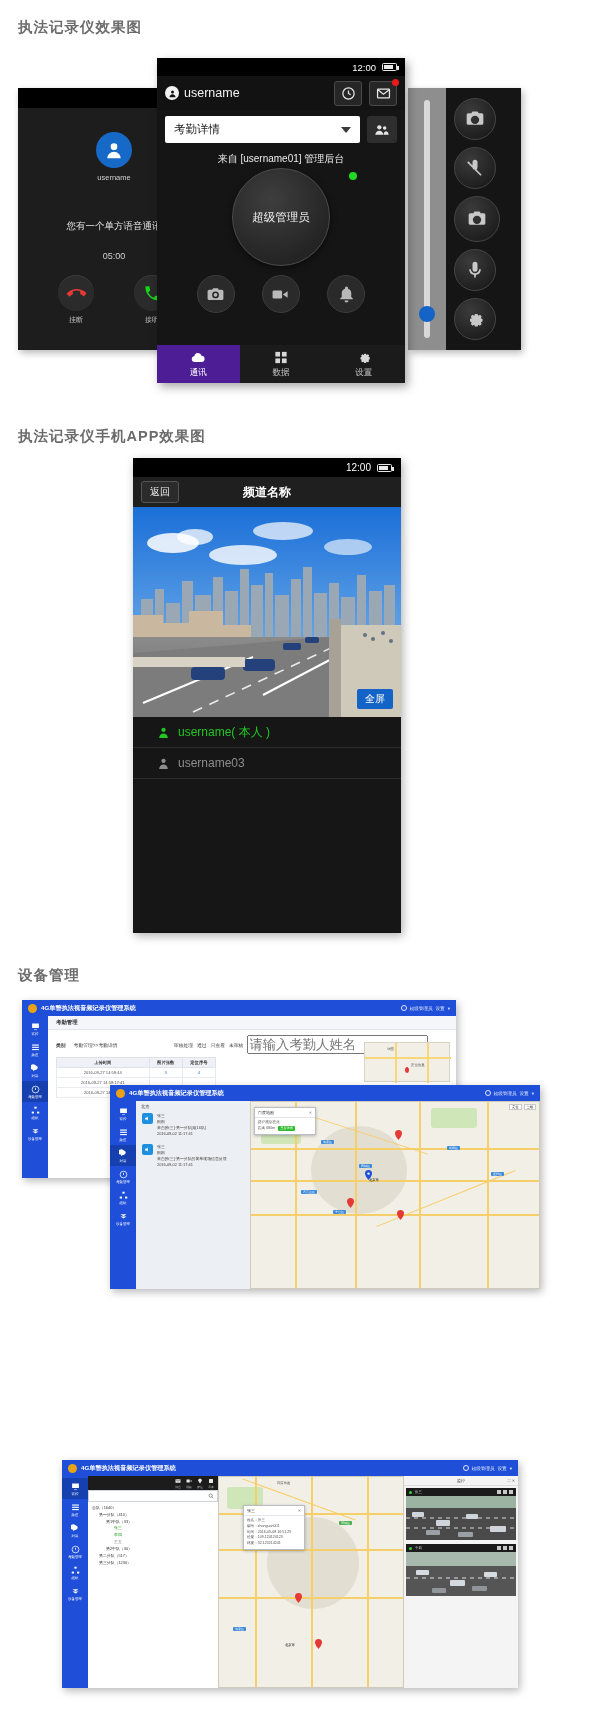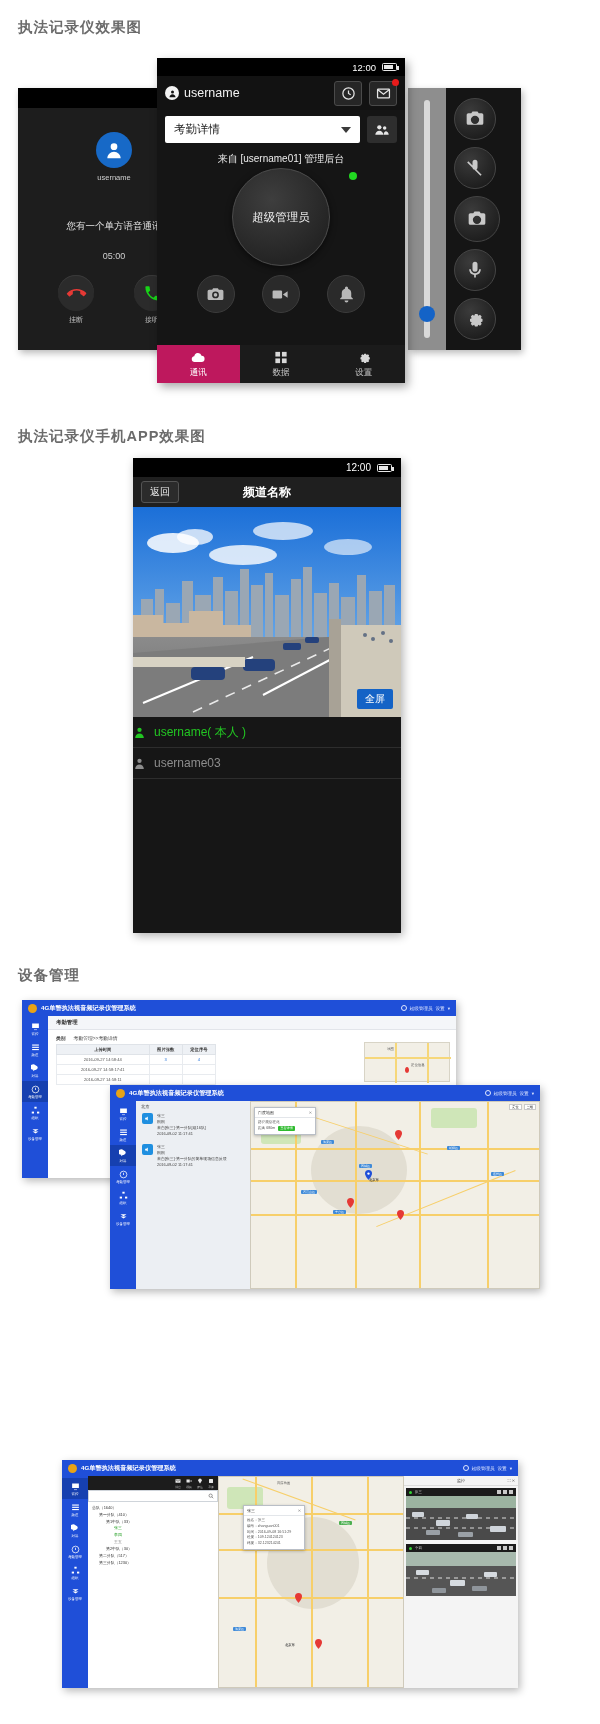--- a/index.html
+++ b/index.html
@@ -119,21 +119,21 @@
   }
   .grn-dot { position:absolute; right: 48px; top: 4px; width:8px;height:8px;border-radius:50%;background:#21d821;}
 
   .phone-c .acts { display:flex; justify-content: space-around; padding: 0 26px; margin-top: 2px; }
   .actc { width: 38px; height: 38px; border-radius:50%; background:#2a2a2a; border:1px solid #3c3c3c;
           display:flex;align-items:center;justify-content:center; }
   .actc svg { width: 19px; height: 19px; fill:#b9b9b9; }
 
   .tabbar { position:absolute; left:0; right:0; bottom:0; height: 38px; background:#1b1b1b; display:flex; }
   .tab { flex:1; display:flex; flex-direction:column; align-items:center; justify-content:center; gap:2px; }
-  .tab.active { background: #be185d; }
+  .tab.active { background: #4c1d95; }
   .tab svg { width: 16px; height: 15px; fill:#d8d8d8; }
   .tab.active svg { fill:#fff; }
   .tab span { font-size: 8.5px; color:#c8c8c8; }
   .tab.active span { color:#fff; }
 
   
   .dev-right {
     position: absolute; left: 408px; top: 88px; width: 113px; height: 262px;
     background: #151515; box-shadow: 2px 3px 7px rgba(0,0,0,.28);
     z-index: 2;
@@ -158,21 +158,21 @@
   .phone2 .status .clk { color:#fff; font-size:10px; }
   .phone2 .navbar { height: 30px; background:#1f1f1f; display:flex; align-items:center; position:relative;}
   .phone2 .back { margin-left: 8px; padding: 3px 8px; border:1px solid #545454; border-radius:3px; color:#ececec; font-size:10px; background:#2b2b2b;}
   .phone2 .ttl { position:absolute; left:0;right:0; text-align:center; color:#fff; font-size:12px; font-weight:bold; pointer-events:none;}
   .video { position: relative; height: 210px; overflow:hidden; background:#3f7fd0; }
   .video .fs {
     position:absolute; right: 8px; bottom: 8px; background:#1463c6; color:#fff;
     font-size:10px; padding: 3px 8px; border-radius:2px;
   }
   .ulist .urow {
-    height: 31px; display:flex; align-items:center; gap:8px; padding-left:0;
+    height: 31px; display:flex; align-items:center; gap:8px; padding-left:24px;
     border-bottom: 1px solid #2d2d2d; font-size: 12px;
   }
   .ulist .urow svg { width: 13px; height: 13px; }
 
   
   #sec3-title { top: 966px; }
 
   .win { position:absolute; background:#fff; box-shadow: 2px 3px 8px rgba(0,0,0,.28); overflow:hidden; }
   .win .tb { height: 16px; background:#1f4fd8; display:flex; align-items:center; padding: 0 6px; }
   .win .tb .badge { width:9px;height:9px;border-radius:50%;background:#e8a317;margin-right:4px;flex:none;}
@@ -580,20 +580,28 @@
           <span class="lb">设备管理</span>
         </div>
     </div>
     <div class="content">
       <div class="ct-head">
           <span>考勤管理</span>
         </div>
       <div class="crumb">
         <span class="k">类别</span>
         <span>考勤管理&gt;&gt;考勤详情</span>
+        <span style="margin-left:auto; display:flex; gap:4px; align-items:center; padding-right:6px;">
+          <span>审核处理</span>
+          <span>通过</span>
+          <span>只查看</span>
+          <span>未审核</span>
+          <input placeholder="请输入考勤人姓名" style="">
+          <span class="go">搜索</span>
+        </span>
       </div>
       <table class="tb2">
         <tbody>
             <tr>
           <th>上传时间</th>
           <th>图片张数</th>
           <th>定位序号</th>
         </tr>
         <tr>
           <td>2016-09-27 14:58:44</td>

